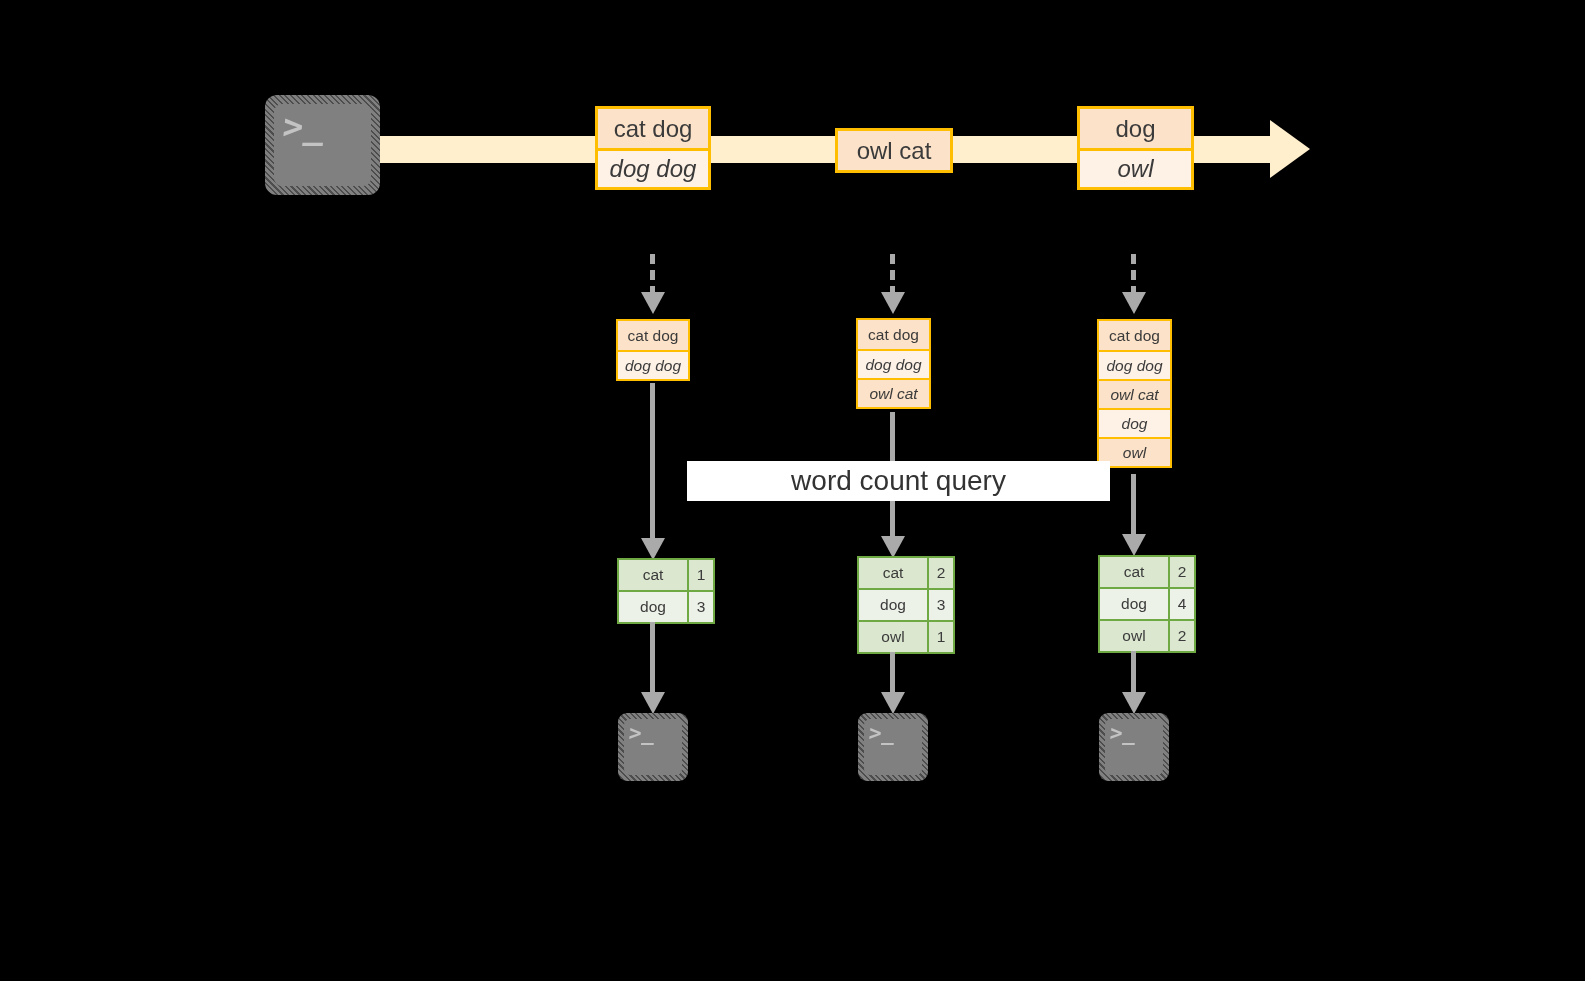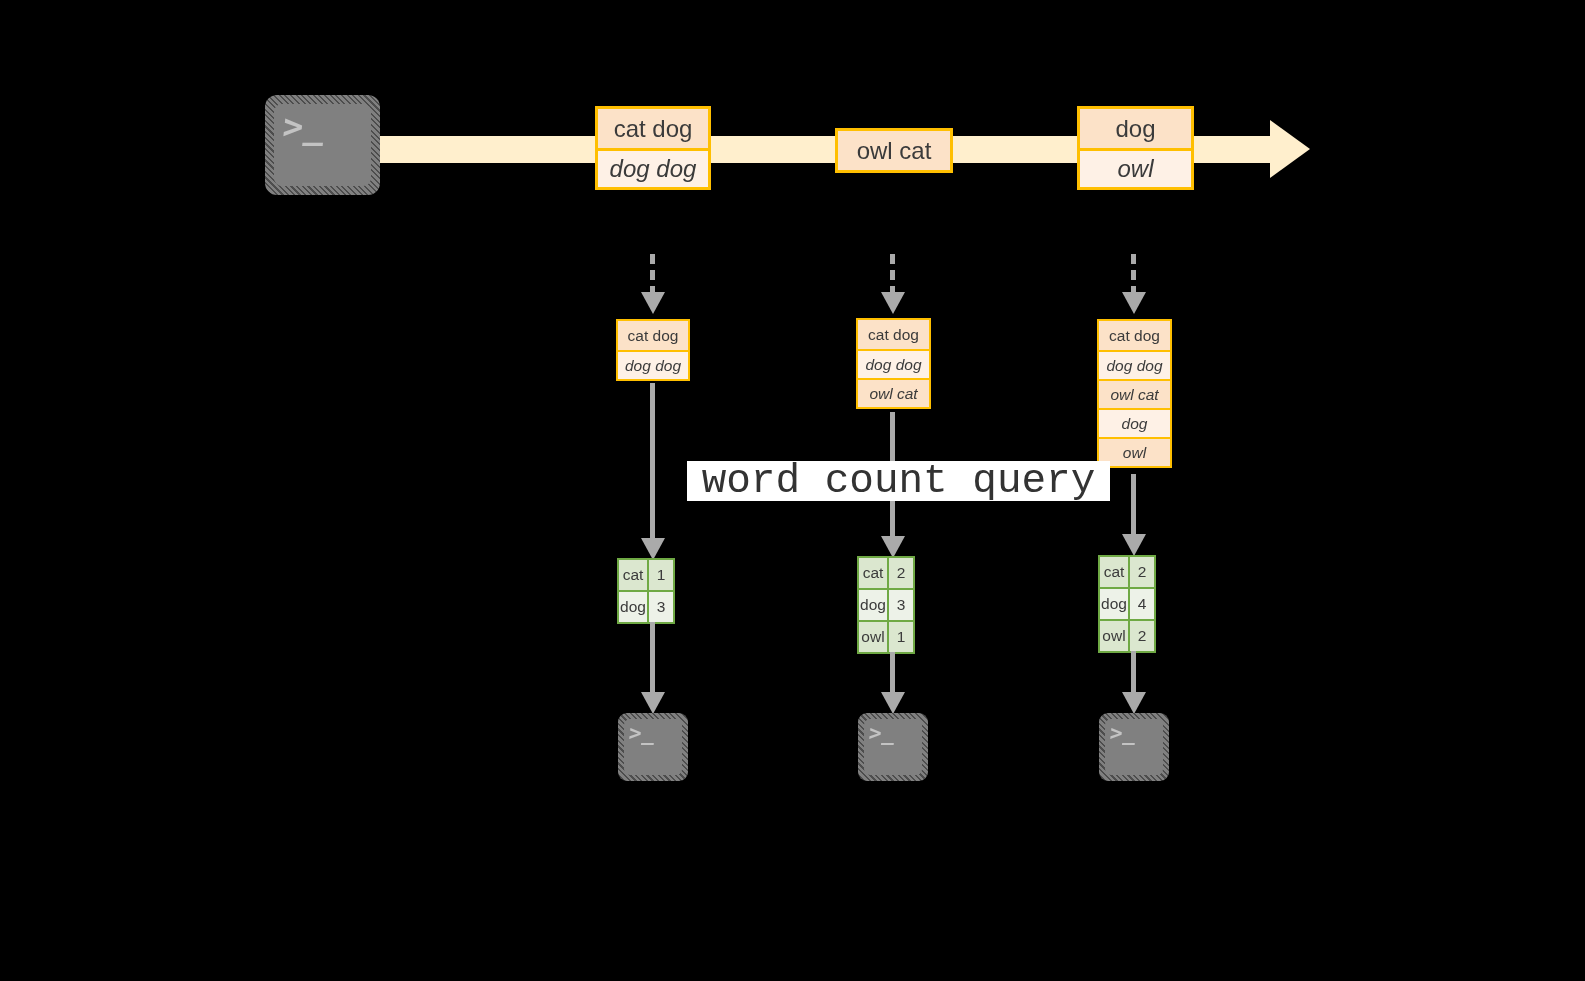--- a/index.html
+++ b/index.html
@@ -107,21 +107,21 @@
   .res-row + .res-row { border-top: 2px solid #6FA944; }
   .res-key, .res-val {
     box-sizing: border-box;
     display: flex;
     align-items: center;
     justify-content: center;
     color: #3b3b3b;
     font-size: 15.5px;
     white-space: nowrap;
   }
-  .res-key { width: 28px; }
+  .res-key { width: 68px; }
   .res-val { width: 26px; border-left: 2px solid #6FA944; }
   .g-tint-a { background: #DBE7CF; }
   .g-tint-b { background: #EDF2E8; }
 
   
   .arrow-shaft-solid {
     background: #AAAAAA;
     width: 5px;
   }
   .arrow-shaft-dashed {
@@ -137,23 +137,22 @@
     border-top: 22px solid #AAAAAA;
   }
 
   
   .query-label {
     background: #FFFFFF;
     color: #333333;
     display: flex;
     align-items: center;
     justify-content: center;
-    font-size: 41px;
-    white-space: nowrap;
-    font-family: Liberation Mono, monospace;
+    font-size: 28px;
+    white-space: nowrap;
   }
 </style>
 </head>
 <body>
 
 <div id="stage">
 
   <div class="abs ribbon-shaft" style="left:371px; top:136px; width:900px; height:27px;"></div>
 
   <div class="abs ribbon-head" style="left:1270px; top:120px;"></div>

